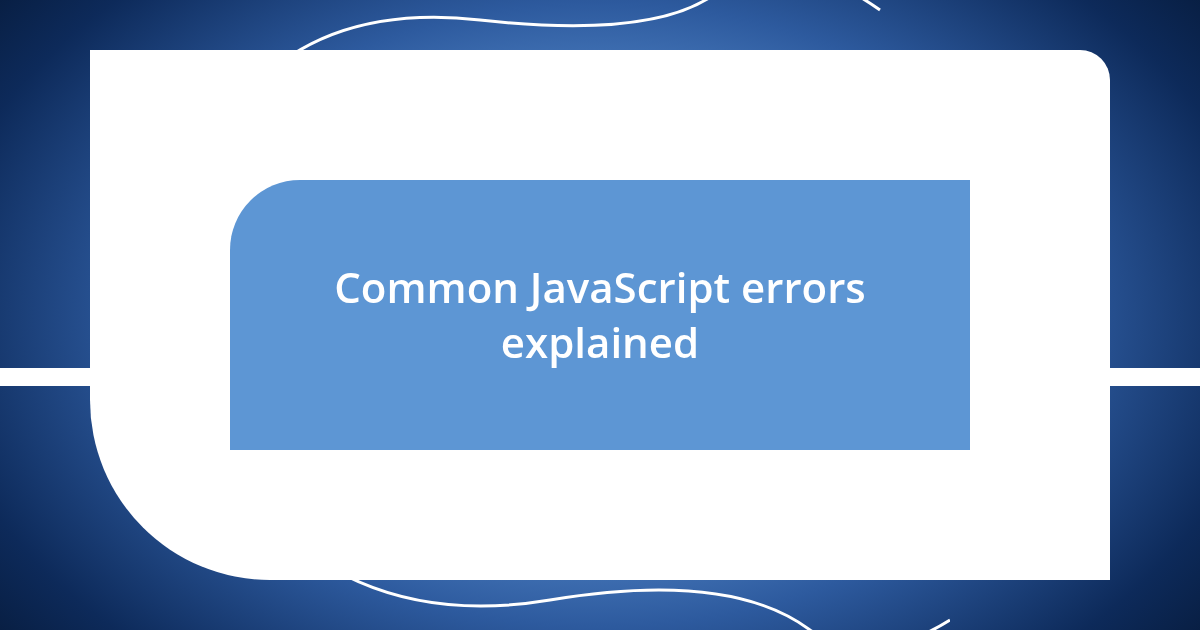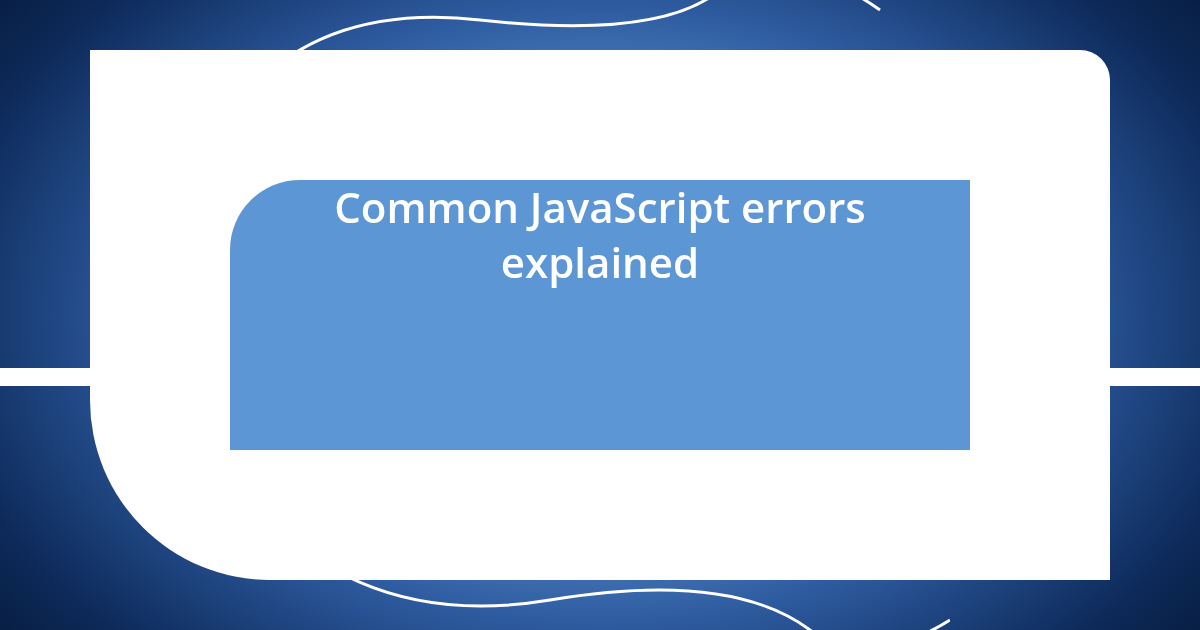--- a/index.html
+++ b/index.html
@@ -39,21 +39,21 @@
     }
     .blue-inner {
       position: absolute;
       top: 180px;
       left: 230px;
       width: 740px;
       height: 270px;
       background: #5d96d4;
       border-top-left-radius: 70px;
       display: flex;
-      align-items: flex-start;
+      align-items: center;
       justify-content: center;
       padding: 0 60px;
     }
     .title {
       color: #ffffff;
       font-size: 42px;
       font-weight: 600;
       text-align: center;
       line-height: 1.3;
     }

